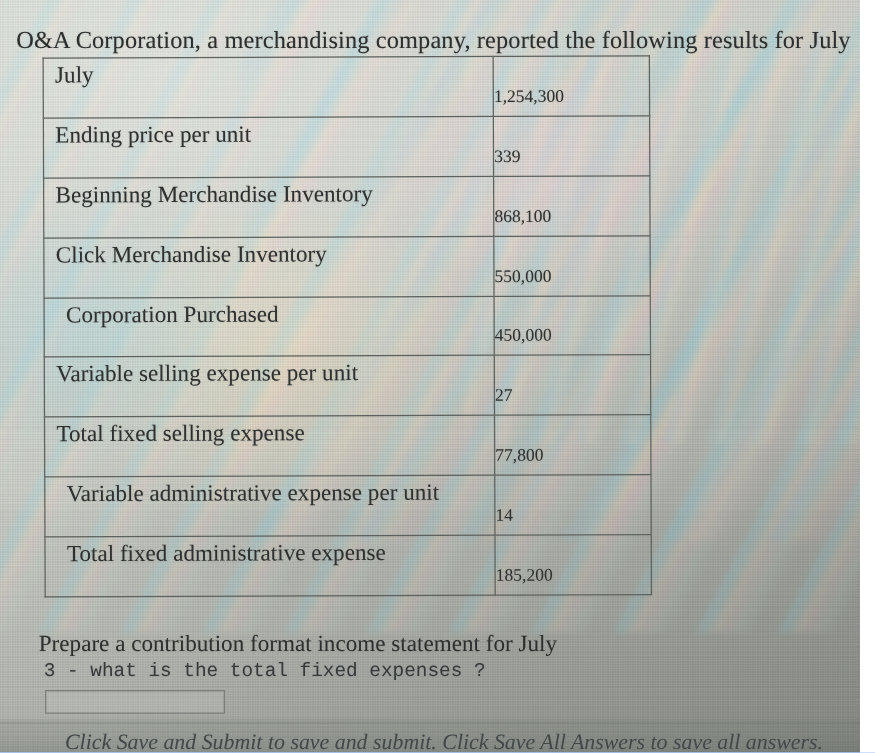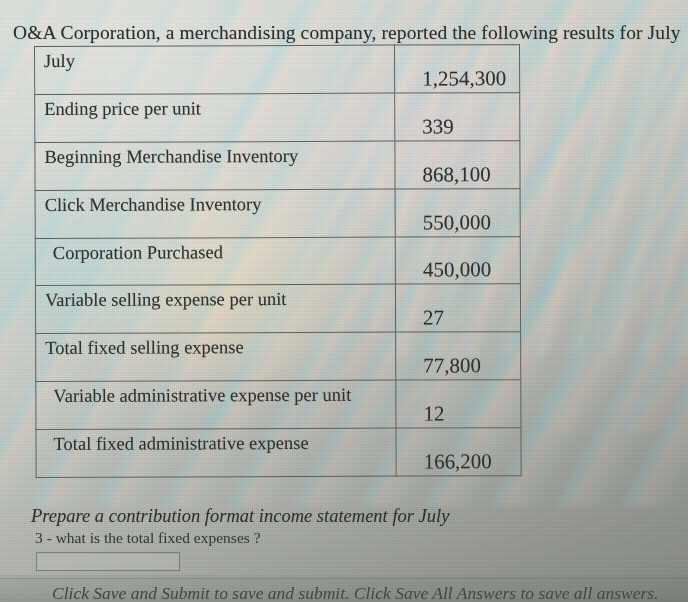--- a/index.html
+++ b/index.html
@@ -187,42 +187,41 @@
     left: 9px; top: 3px;
     font-size: 18.5px;
     line-height: 22px;
     color: #2e312f;
     white-space: nowrap;
     text-shadow: 0 0 1px rgba(125,130,125,0.5);
   }
   .cell-label.indent { left: 17px; }
   .cell-value {
     position: absolute;
-    left: 27px; bottom: 3px;
-    font-size: 21px;
+    left: 0; bottom: 3px;
+    font-size: 14px;
     line-height: 22px;
     color: #2e312f;
     white-space: nowrap;
     text-shadow: 0 0 1px rgba(125,130,125,0.5);
   }
 
   .prompt-serif {
     position: absolute;
     left: 31px; top: 505px;
     font-size: 18.5px;
     line-height: 22px;
     color: #2d302e;
     white-space: nowrap;
     text-shadow: 0 0 1px rgba(125,130,125,0.5);
-    font-style: italic;
   }
   .prompt-typed {
     position: absolute;
     left: 35px; top: 528px;
-    font-family: Liberation Serif, serif;
+    font-family: Liberation Mono, monospace;
     font-size: 15.5px;
     line-height: 19px;
     color: #36393a;
     white-space: nowrap;
     text-shadow: 0 0 1px rgba(130,135,132,0.45);
   }
 
   .answer-input {
     position: absolute;
     left: 36px; top: 552px;
@@ -350,30 +349,30 @@
             <td class="value-cell">
               <span class="cell-value">77,800</span>
             </td>
           </tr>
 
           <tr>
             <td class="label-cell">
               <span class="cell-label indent">Variable administrative expense per unit</span>
             </td>
             <td class="value-cell">
-              <span class="cell-value">12</span>
+              <span class="cell-value">14</span>
             </td>
           </tr>
 
           <tr>
             <td class="label-cell">
               <span class="cell-label indent">Total fixed administrative expense</span>
             </td>
             <td class="value-cell">
-              <span class="cell-value">166,200</span>
+              <span class="cell-value">185,200</span>
             </td>
           </tr>
 
         </tbody>
       </table>
     </div>
 
     <div class="prompt-serif">Prepare a contribution format income statement for July</div>
 
     <div class="prompt-typed">3 - what is the total fixed expenses ?</div>

